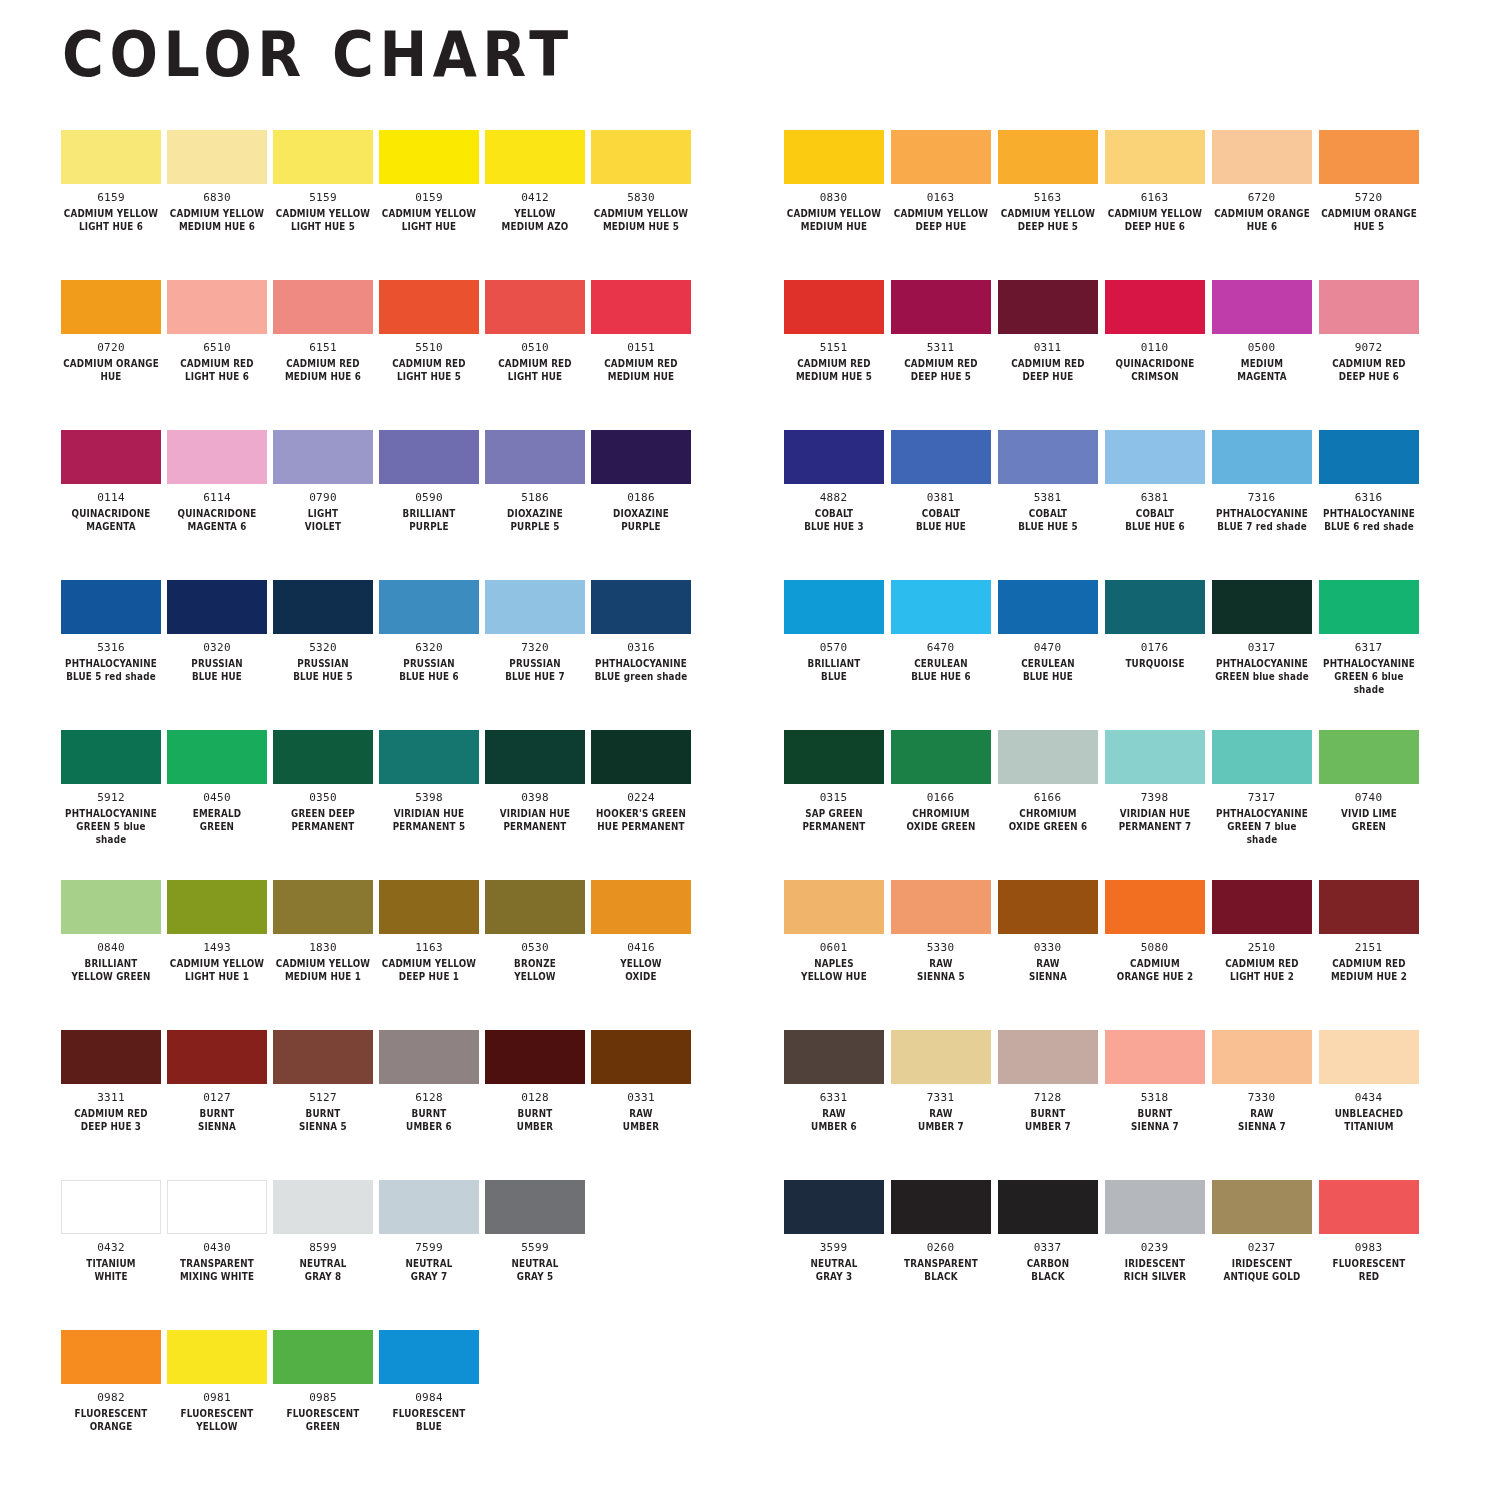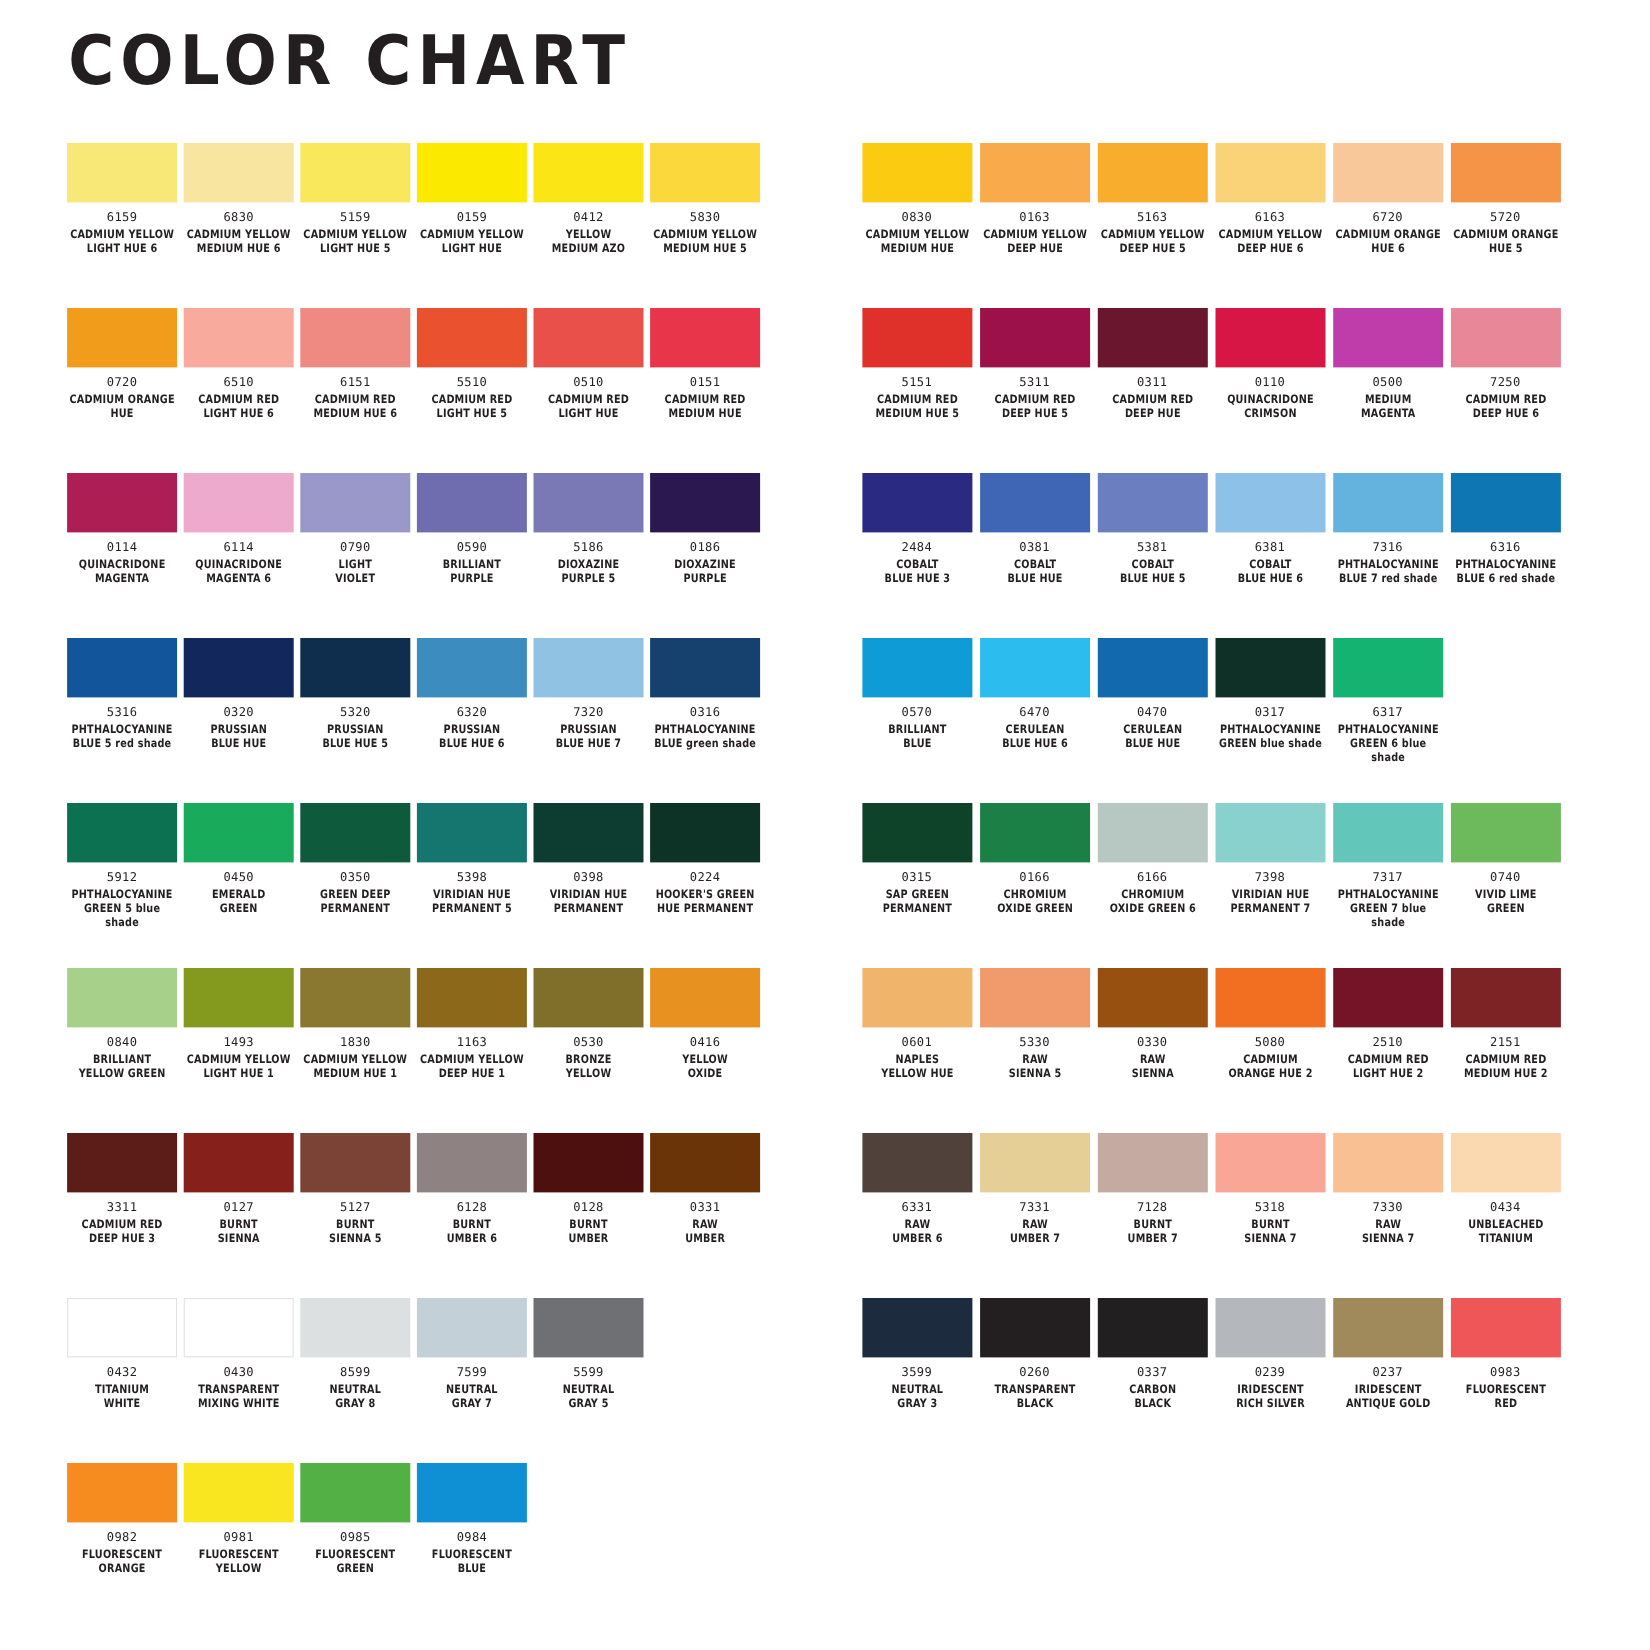--- a/index.html
+++ b/index.html
@@ -499,29 +499,29 @@
 CRIMSON</div>
           </div>
           <div class="swatch-cell">
             <div class="swatch-chip" style="background: rgb(191, 60, 171);"></div>
             <div class="swatch-code">0500</div>
             <div class="swatch-name">MEDIUM
 MAGENTA</div>
           </div>
           <div class="swatch-cell">
             <div class="swatch-chip" style="background: rgb(231, 135, 152);"></div>
-            <div class="swatch-code">7250</div>
+            <div class="swatch-code">9072</div>
             <div class="swatch-name">CADMIUM RED
 DEEP HUE 6</div>
           </div>
         </div>
         <div class="swatch-row">
           <div class="swatch-cell">
             <div class="swatch-chip" style="background: rgb(42, 42, 130);"></div>
-            <div class="swatch-code">2484</div>
+            <div class="swatch-code">4882</div>
             <div class="swatch-name">COBALT
 BLUE HUE 3</div>
           </div>
           <div class="swatch-cell">
             <div class="swatch-chip" style="background: rgb(62, 102, 181);"></div>
             <div class="swatch-code">0381</div>
             <div class="swatch-name">COBALT
 BLUE HUE</div>
           </div>
           <div class="swatch-cell">
@@ -560,20 +560,25 @@
             <div class="swatch-chip" style="background: rgb(44, 188, 237);"></div>
             <div class="swatch-code">6470</div>
             <div class="swatch-name">CERULEAN
 BLUE HUE 6</div>
           </div>
           <div class="swatch-cell">
             <div class="swatch-chip" style="background: rgb(19, 105, 174);"></div>
             <div class="swatch-code">0470</div>
             <div class="swatch-name">CERULEAN
 BLUE HUE</div>
+          </div>
+          <div class="swatch-cell">
+            <div class="swatch-chip" style="background: rgb(18, 101, 112);"></div>
+            <div class="swatch-code">0176</div>
+            <div class="swatch-name">TURQUOISE</div>
           </div>
           <div class="swatch-cell">
             <div class="swatch-chip" style="background: rgb(14, 48, 38);"></div>
             <div class="swatch-code">0317</div>
             <div class="swatch-name">PHTHALOCYANINE
 GREEN blue shade</div>
           </div>
           <div class="swatch-cell">
             <div class="swatch-chip" style="background: rgb(20, 179, 114);"></div>
             <div class="swatch-code">6317</div>

